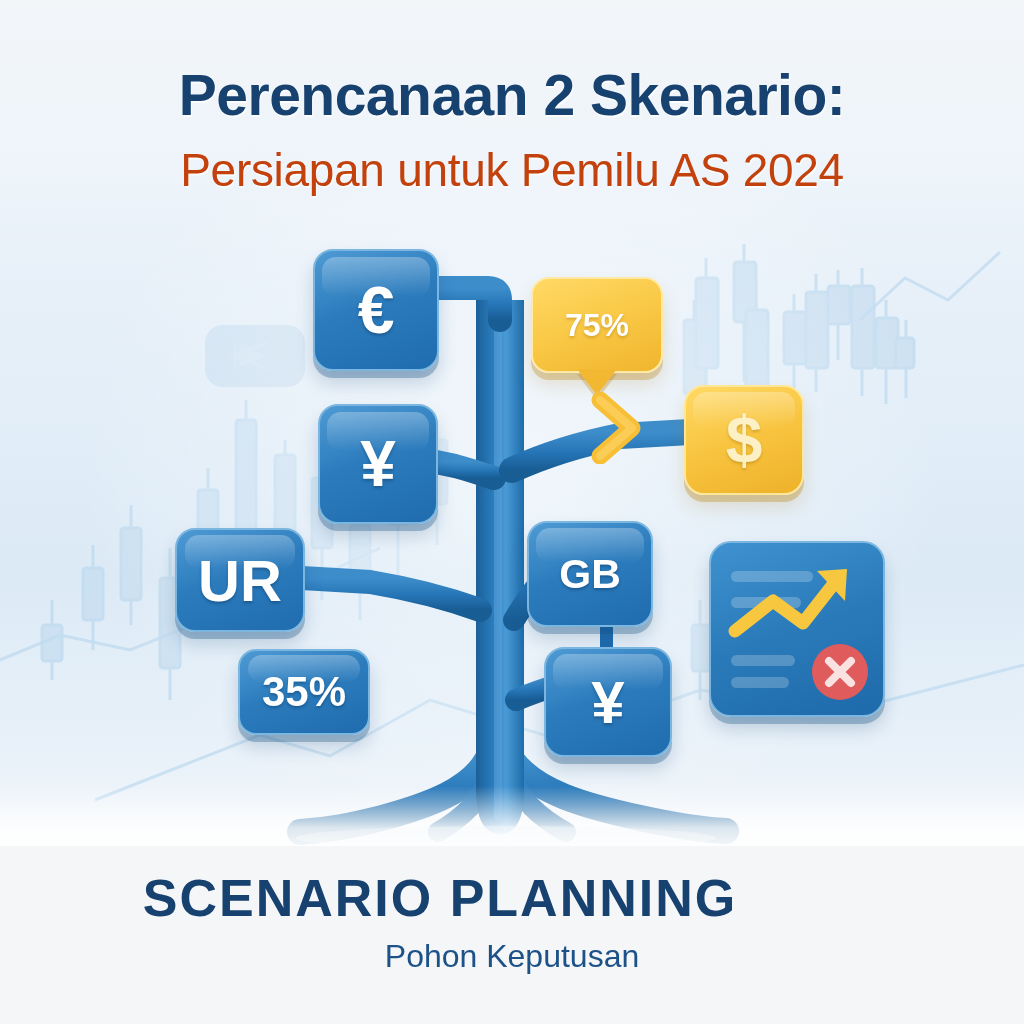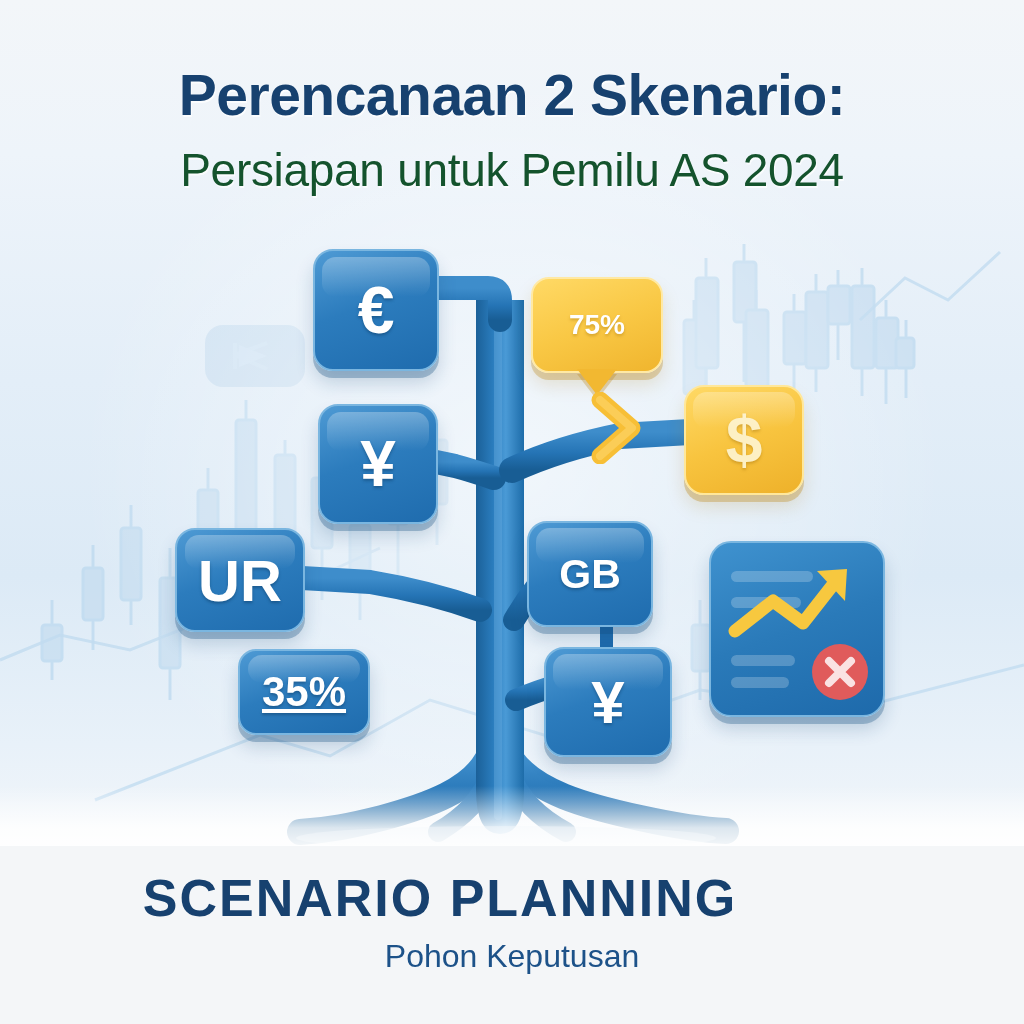--- a/index.html
+++ b/index.html
@@ -16,21 +16,21 @@
   .scene:after{content:"";position:absolute;left:0;bottom:0;width:100%;height:60px;
         background:linear-gradient(180deg,rgba(255,255,255,0) 0%,rgba(255,255,255,.85) 70%,rgba(255,255,255,.95) 100%);}
   .vign{position:absolute;inset:0;
         background:radial-gradient(ellipse at 50% 55%,rgba(255,255,255,.55) 0%,rgba(255,255,255,0) 60%);}
 
   
   .title{position:absolute;left:0;top:62px;width:1024px;text-align:center;
          font-size:57px;font-weight:bold;color:#17416f;letter-spacing:-.5px;
          text-shadow:1px 2px 0 rgba(255,255,255,.75);}
   .subtitle{position:absolute;left:0;top:143px;width:1024px;text-align:center;
-         font-size:46px;font-weight:normal;color:#14532d;letter-spacing:-.3px;
+         font-size:46px;font-weight:normal;color:#c2410c;letter-spacing:-.3px;
          text-shadow:1px 2px 0 rgba(255,255,255,.7);}
   .foot-main{position:absolute;left:0;top:868px;width:880px;text-align:center;
          font-size:52px;font-weight:bold;color:#17416f;letter-spacing:2px;}
   .foot-sub{position:absolute;left:0;top:938px;width:1024px;text-align:center;
          font-size:32px;font-weight:normal;color:#1d5289;}
 
   
   .tree{position:absolute;left:0;top:0;width:1024px;height:846px;}
 
   
@@ -194,41 +194,41 @@
     <div class="card blue" style="left:318px;top:404px;width:116px;height:116px;font-size:64px;">
       <span class="gloss"></span>
       <span>¥</span>
     </div>
 
     <div class="card blue" style="left:175px;top:528px;width:126px;height:100px;font-size:58px;">
       <span class="gloss"></span>
       <span>UR</span>
     </div>
 
-    <div class="card blue" style="left:238px;top:649px;width:128px;height:82px;font-size:42px;border-radius:18px;text-decoration:underline;">
+    <div class="card blue" style="left:238px;top:649px;width:128px;height:82px;font-size:42px;border-radius:18px;">
       <span class="gloss"></span>
       <span>35%</span>
     </div>
 
     <div class="card blue" style="left:527px;top:521px;width:122px;height:102px;font-size:41px;">
       <span class="gloss"></span>
       <span>GB</span>
     </div>
 
     <div class="card blue" style="left:544px;top:647px;width:124px;height:106px;font-size:60px;">
       <span class="gloss"></span>
       <span>¥</span>
     </div>
 
     <div class="card yellow" style="left:684px;top:385px;width:116px;height:106px;font-size:66px;color:#fdf0c4;">
       <span class="gloss"></span>
       <span>$</span>
     </div>
 
-    <div class="bubble" style="left:531px;top:277px;width:128px;height:92px;font-size:28px;">
+    <div class="bubble" style="left:531px;top:277px;width:128px;height:92px;font-size:32px;">
       <span class="gloss"></span>
       <span>75%</span>
       <span class="tail"></span>
     </div>
 
     <svg style="position:absolute;left:588px;top:392px;" width="62" height="72">
       <path d="M12 8 L44 36 L12 64" fill="none" stroke="#f7bf36" stroke-width="17" stroke-linecap="round" stroke-linejoin="round"></path>
       <path d="M12 8 L44 36 L12 64" fill="none" stroke="#ffd873" stroke-width="8" stroke-linecap="round" stroke-linejoin="round" opacity=".55"></path>
     </svg>
 

